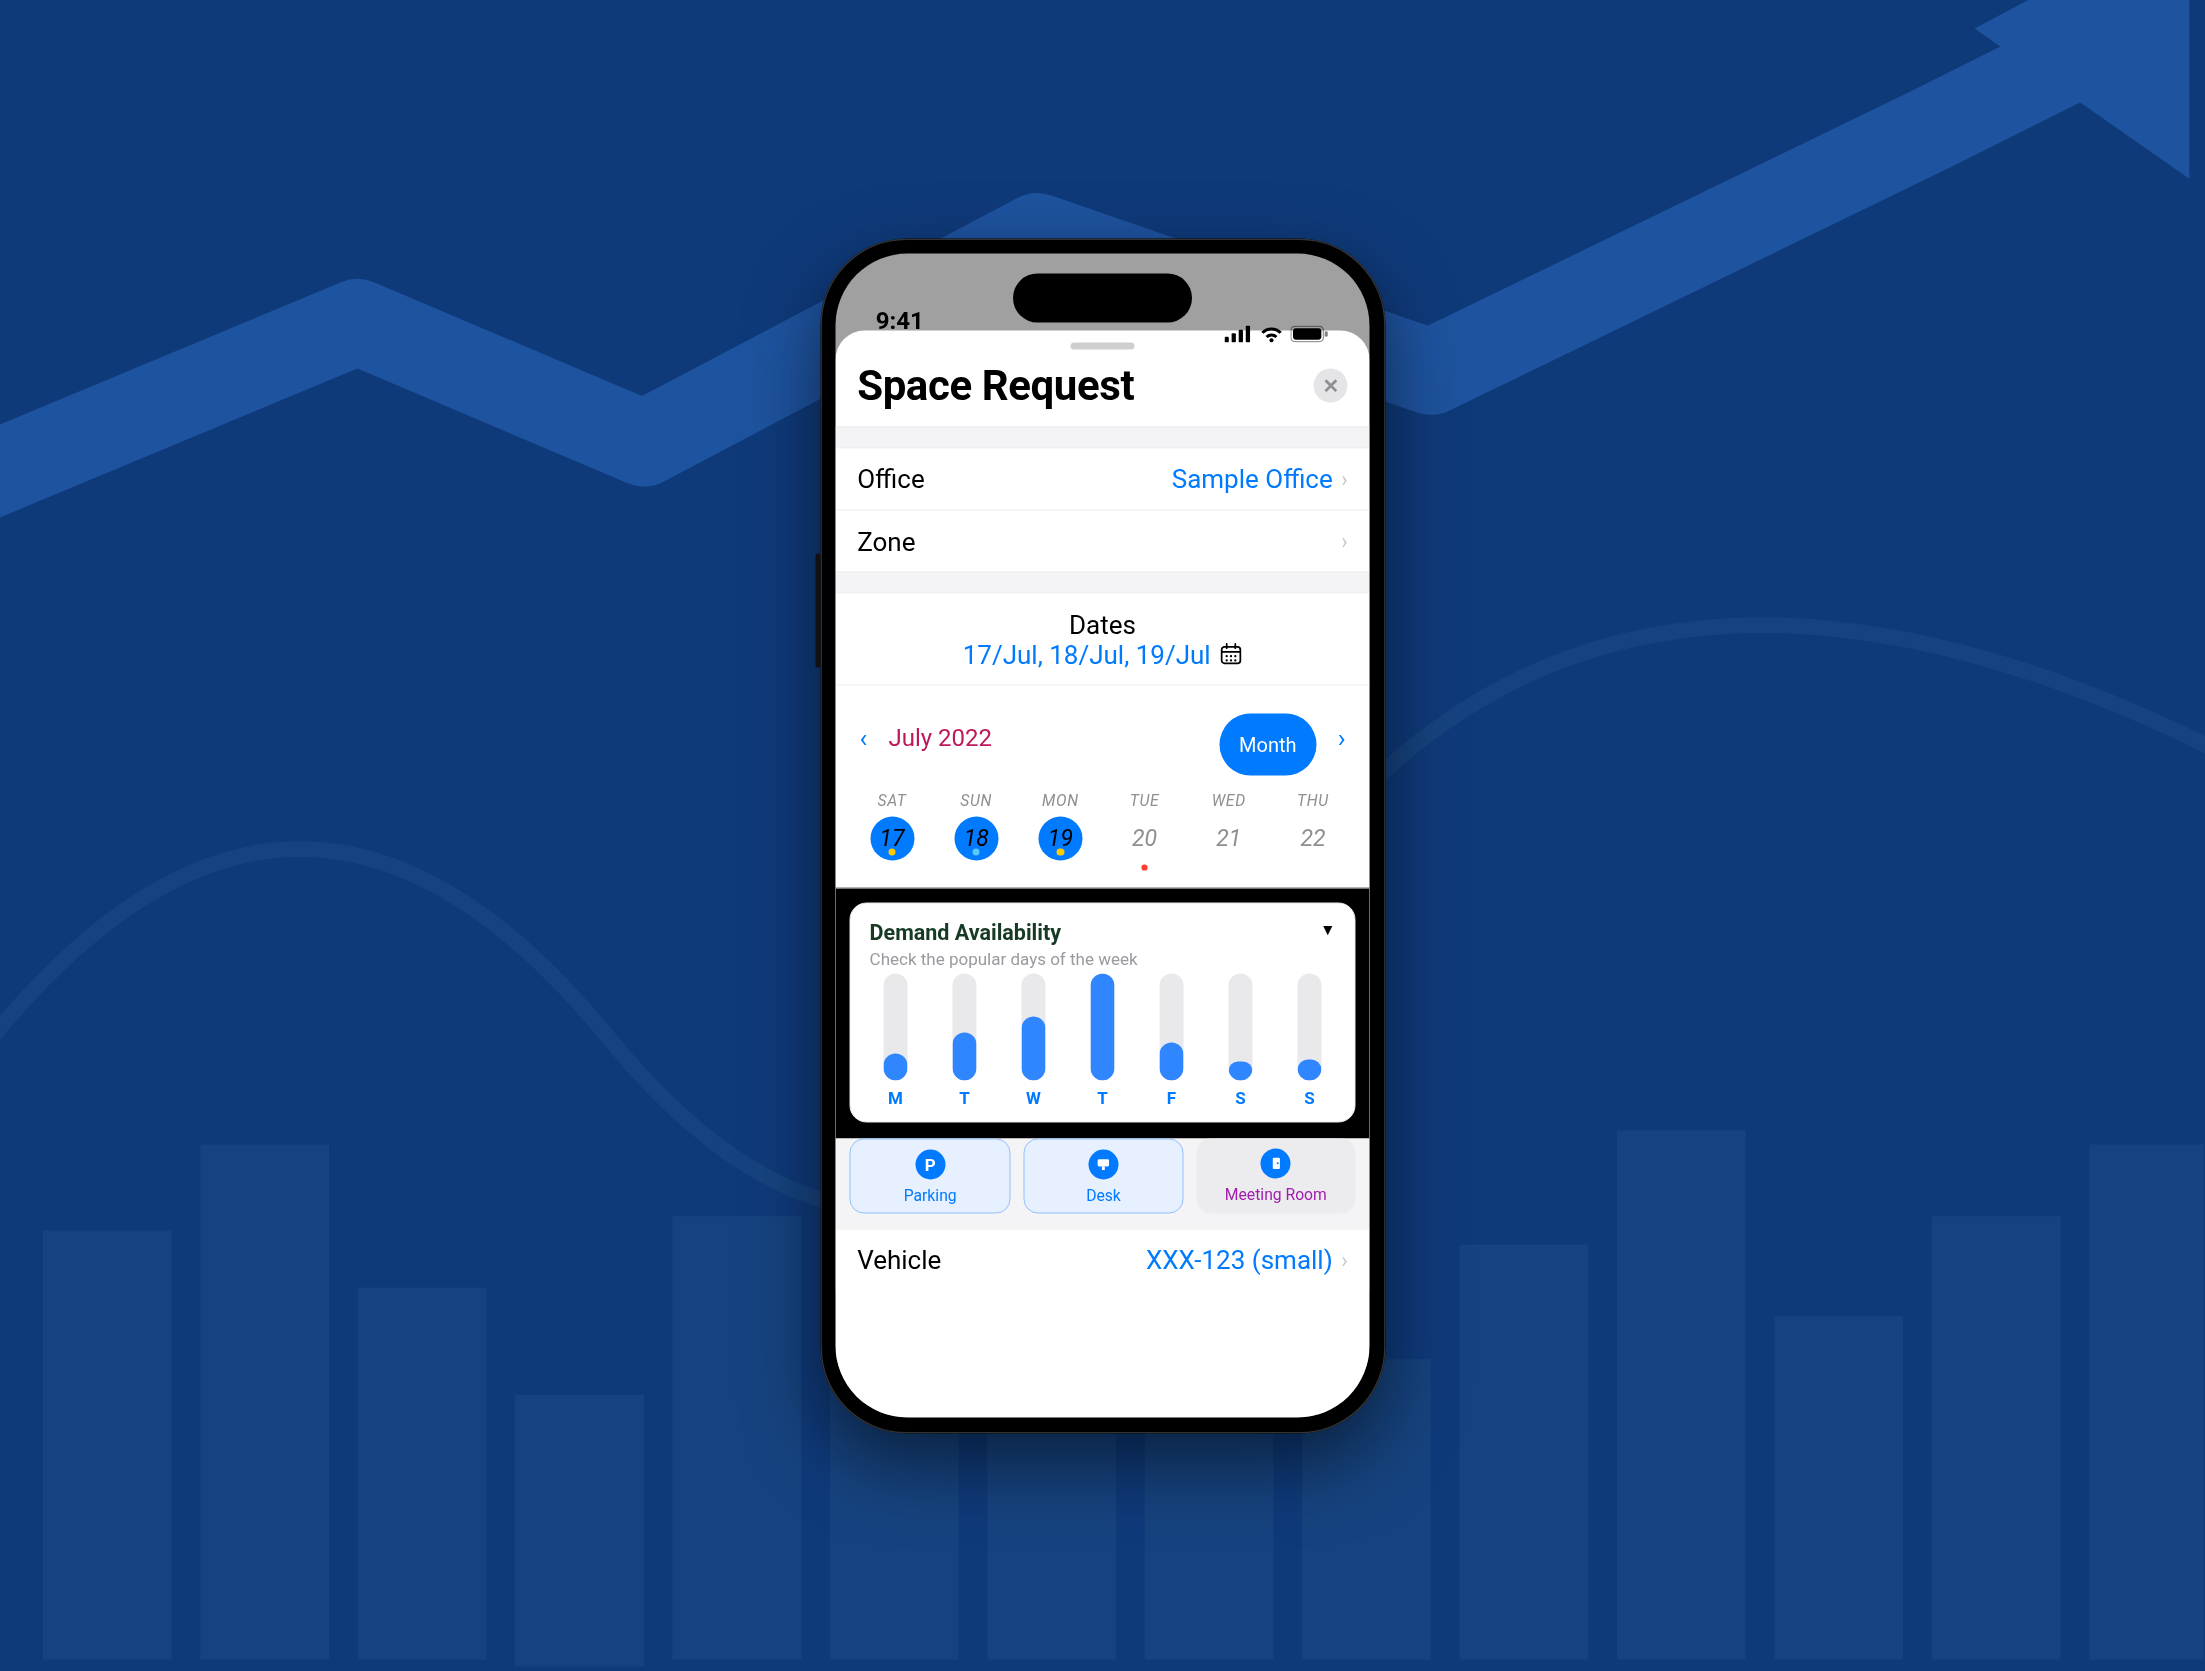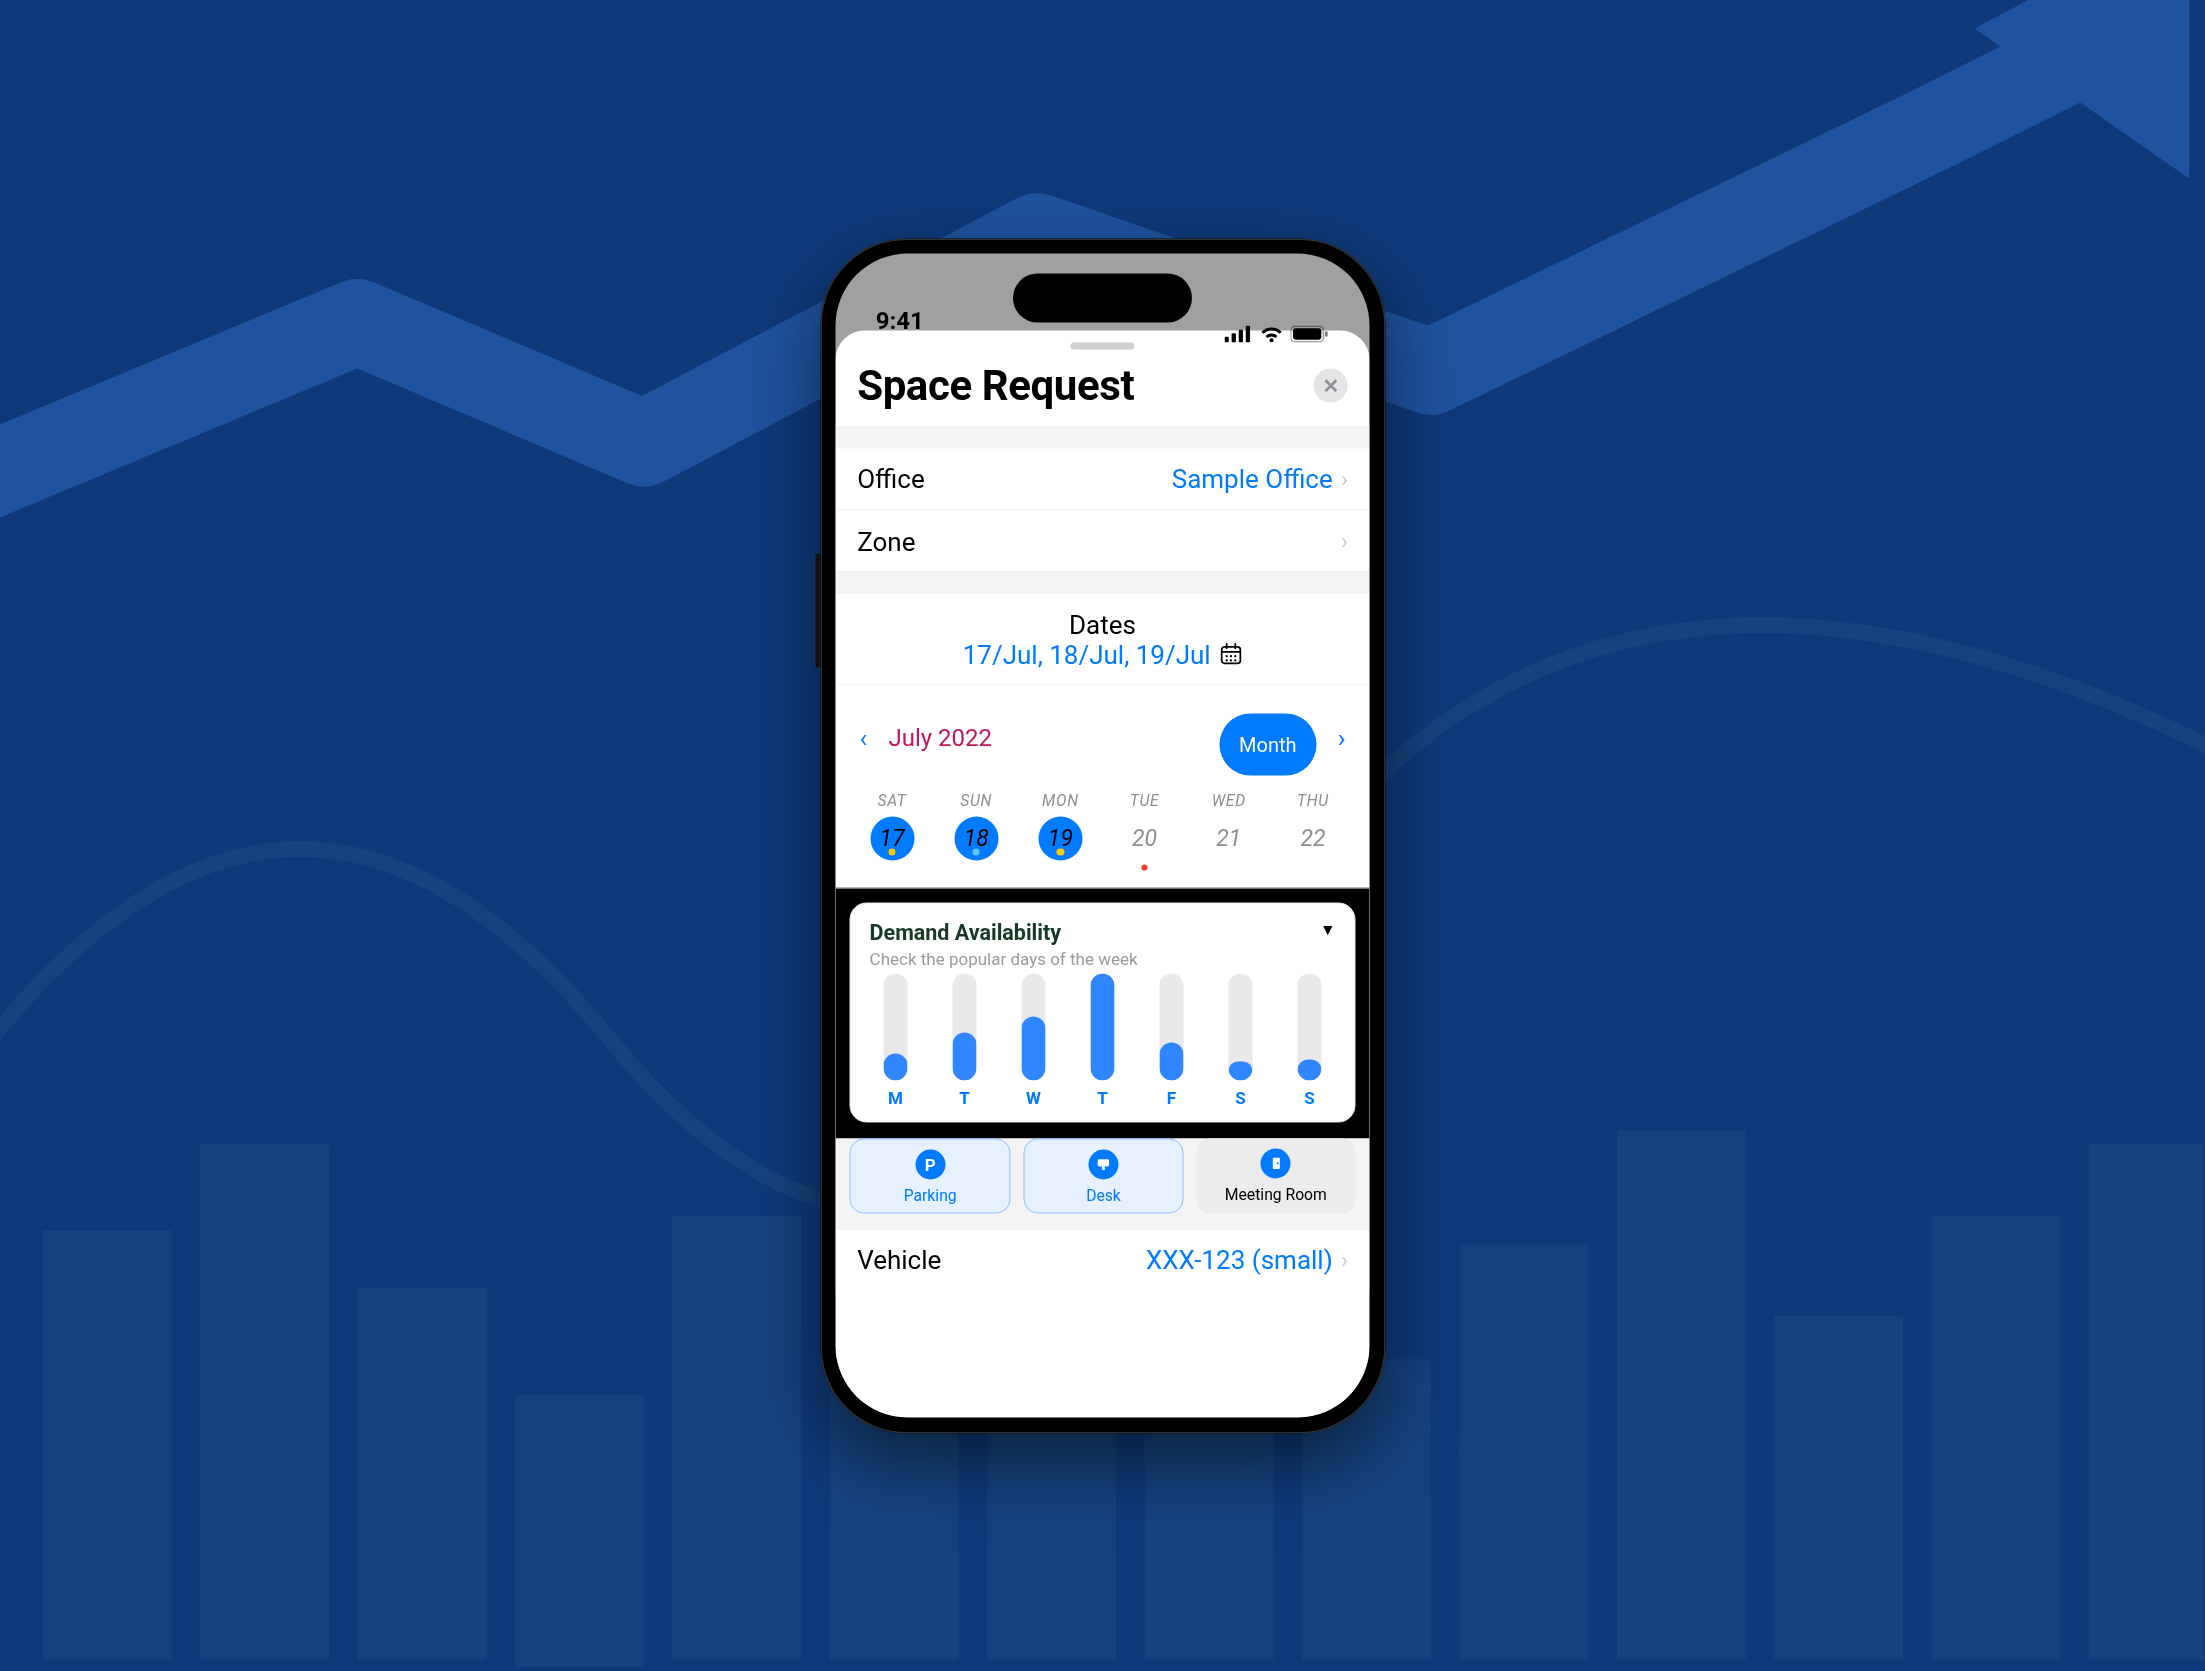--- a/index.html
+++ b/index.html
@@ -138,21 +138,21 @@
   .type-btn {
     flex:1; border-radius:14.3px; padding:10px 5.7px 8.6px;
     display:flex; flex-direction:column; align-items:center; gap:5.7px;
     font-size:15.7px;
   }
   .type-btn .circ {
     width:30px; height:30px; border-radius:50%; background:#007aff; color:#fff;
     display:flex; align-items:center; justify-content:center; font-weight:700; font-size:17px;
   }
   .type-btn.active { background:#e6f0ff; border:1.4px solid #8fc0ff; color:#007aff;}
-  .type-btn.inactive { background:#ececee; color:#000000;}
+  .type-btn.inactive { background:#ececee; color:#a21caf;}
   .vehicle-row { border-top:0.7px solid #ececee;}
 </style>
 </head>
 <body>
 
 <div class="bg-deco">
   <svg viewBox="0 0 3082 2336" preserveAspectRatio="none">
     <path d="M-100 700 L500 450 L900 620 L1450 330 L2000 520 L2700 180 L2940 60" stroke="#1e539f" stroke-width="120" fill="none" stroke-linejoin="round" stroke-linecap="round"></path>
     <path d="M2760 40 L3060 -120 L3060 250 Z" fill="#1e539f"></path>
     <path d="M-50 1500 Q400 900 850 1450 T1750 1300 T3100 1050" stroke="#16437f" stroke-width="22" fill="none"></path>

